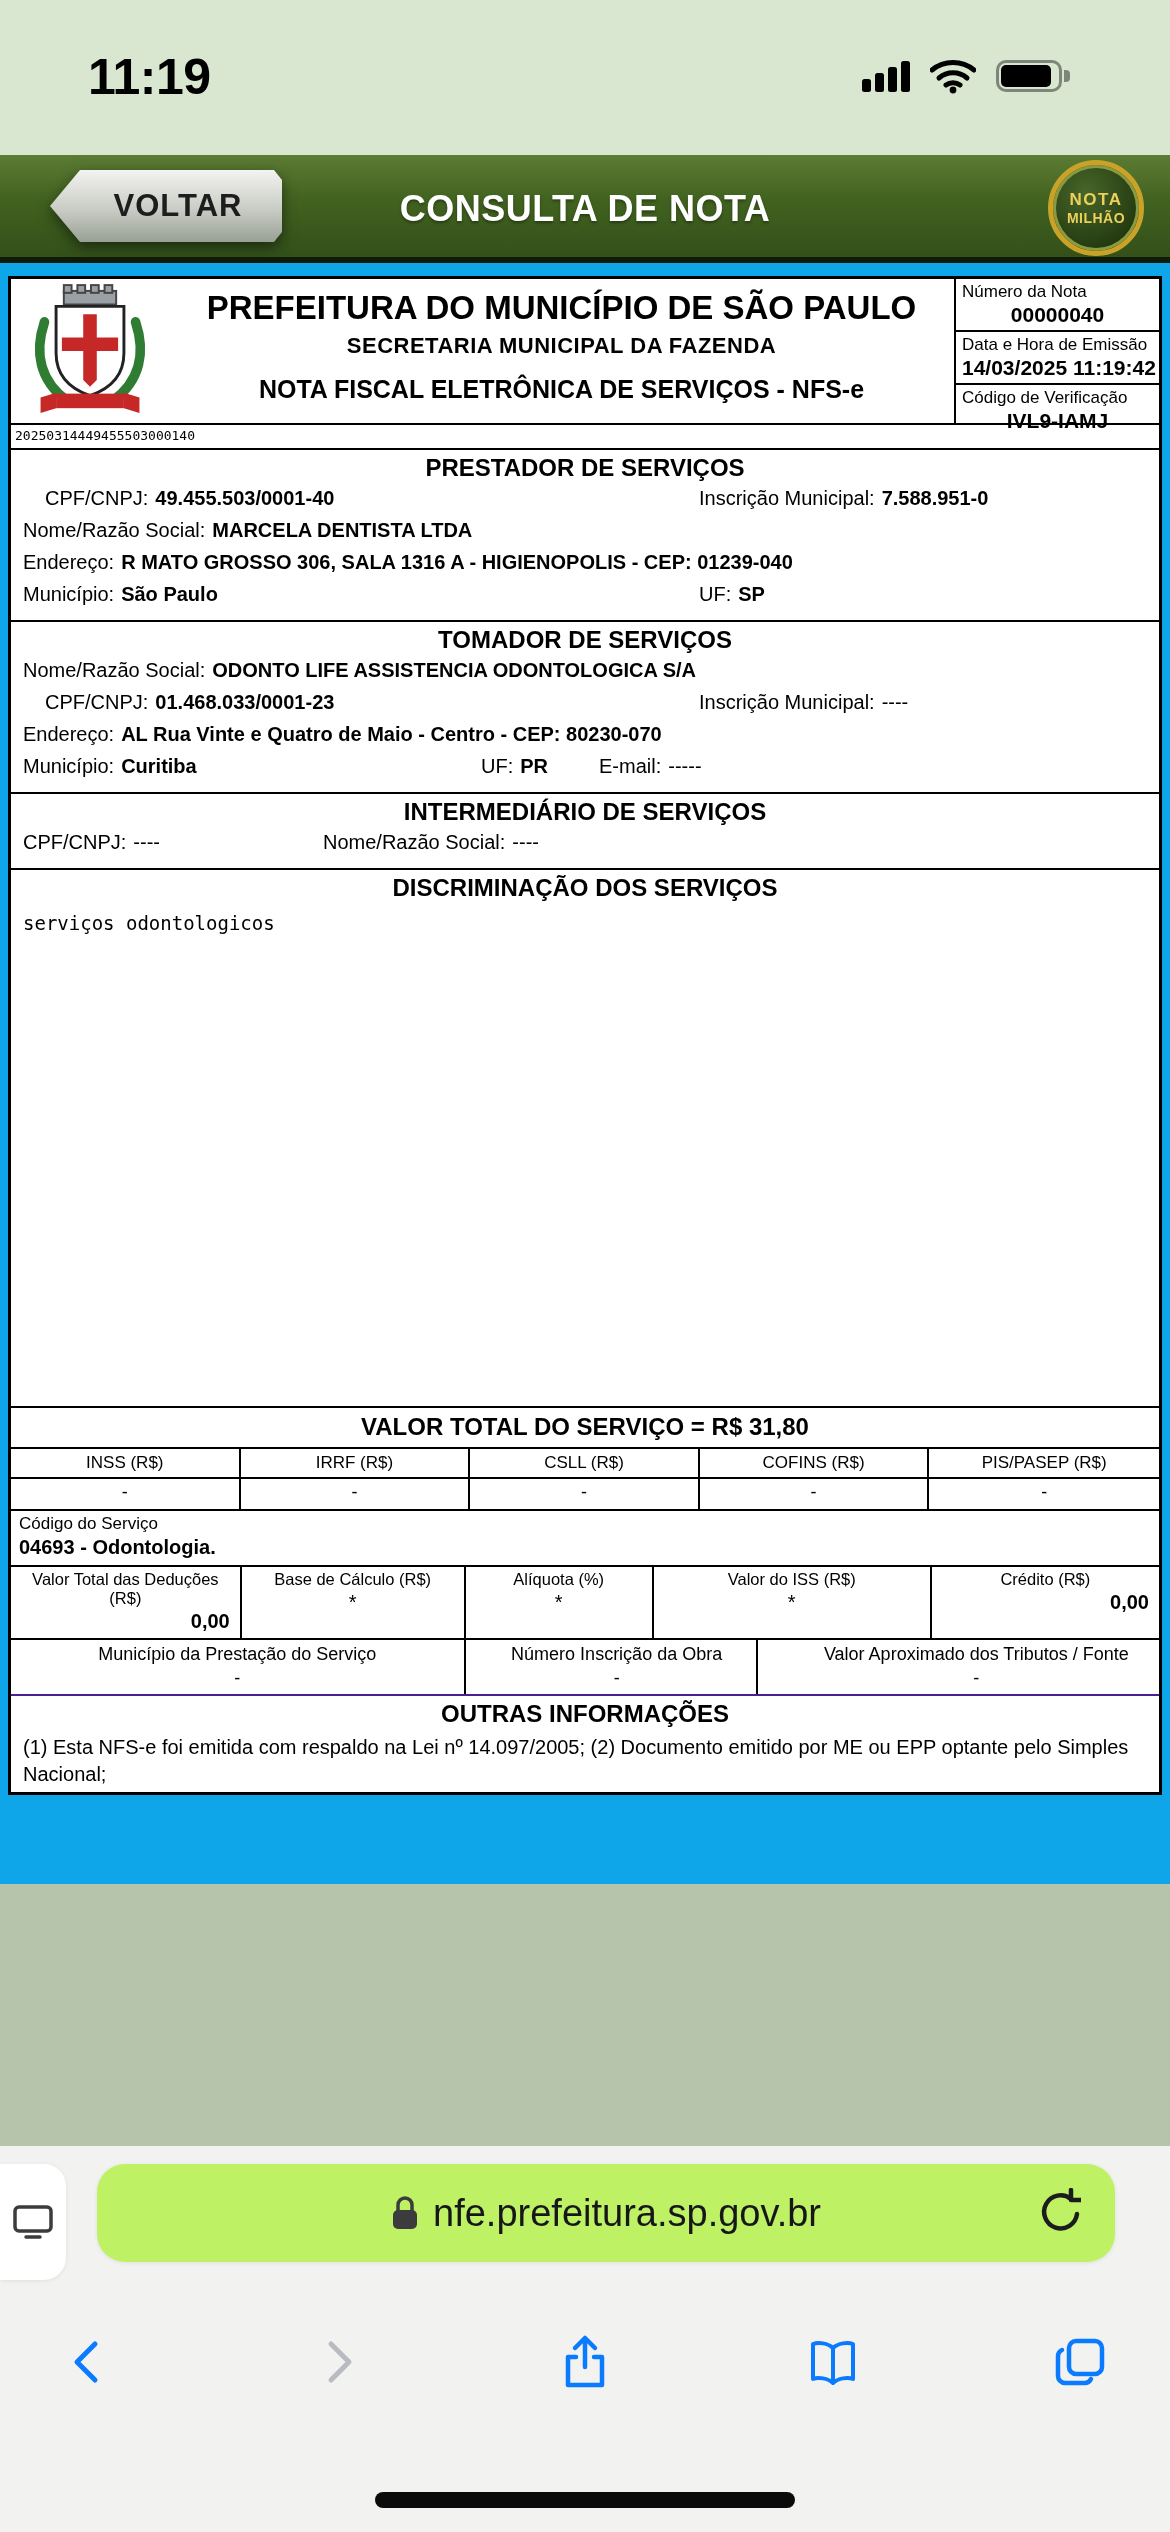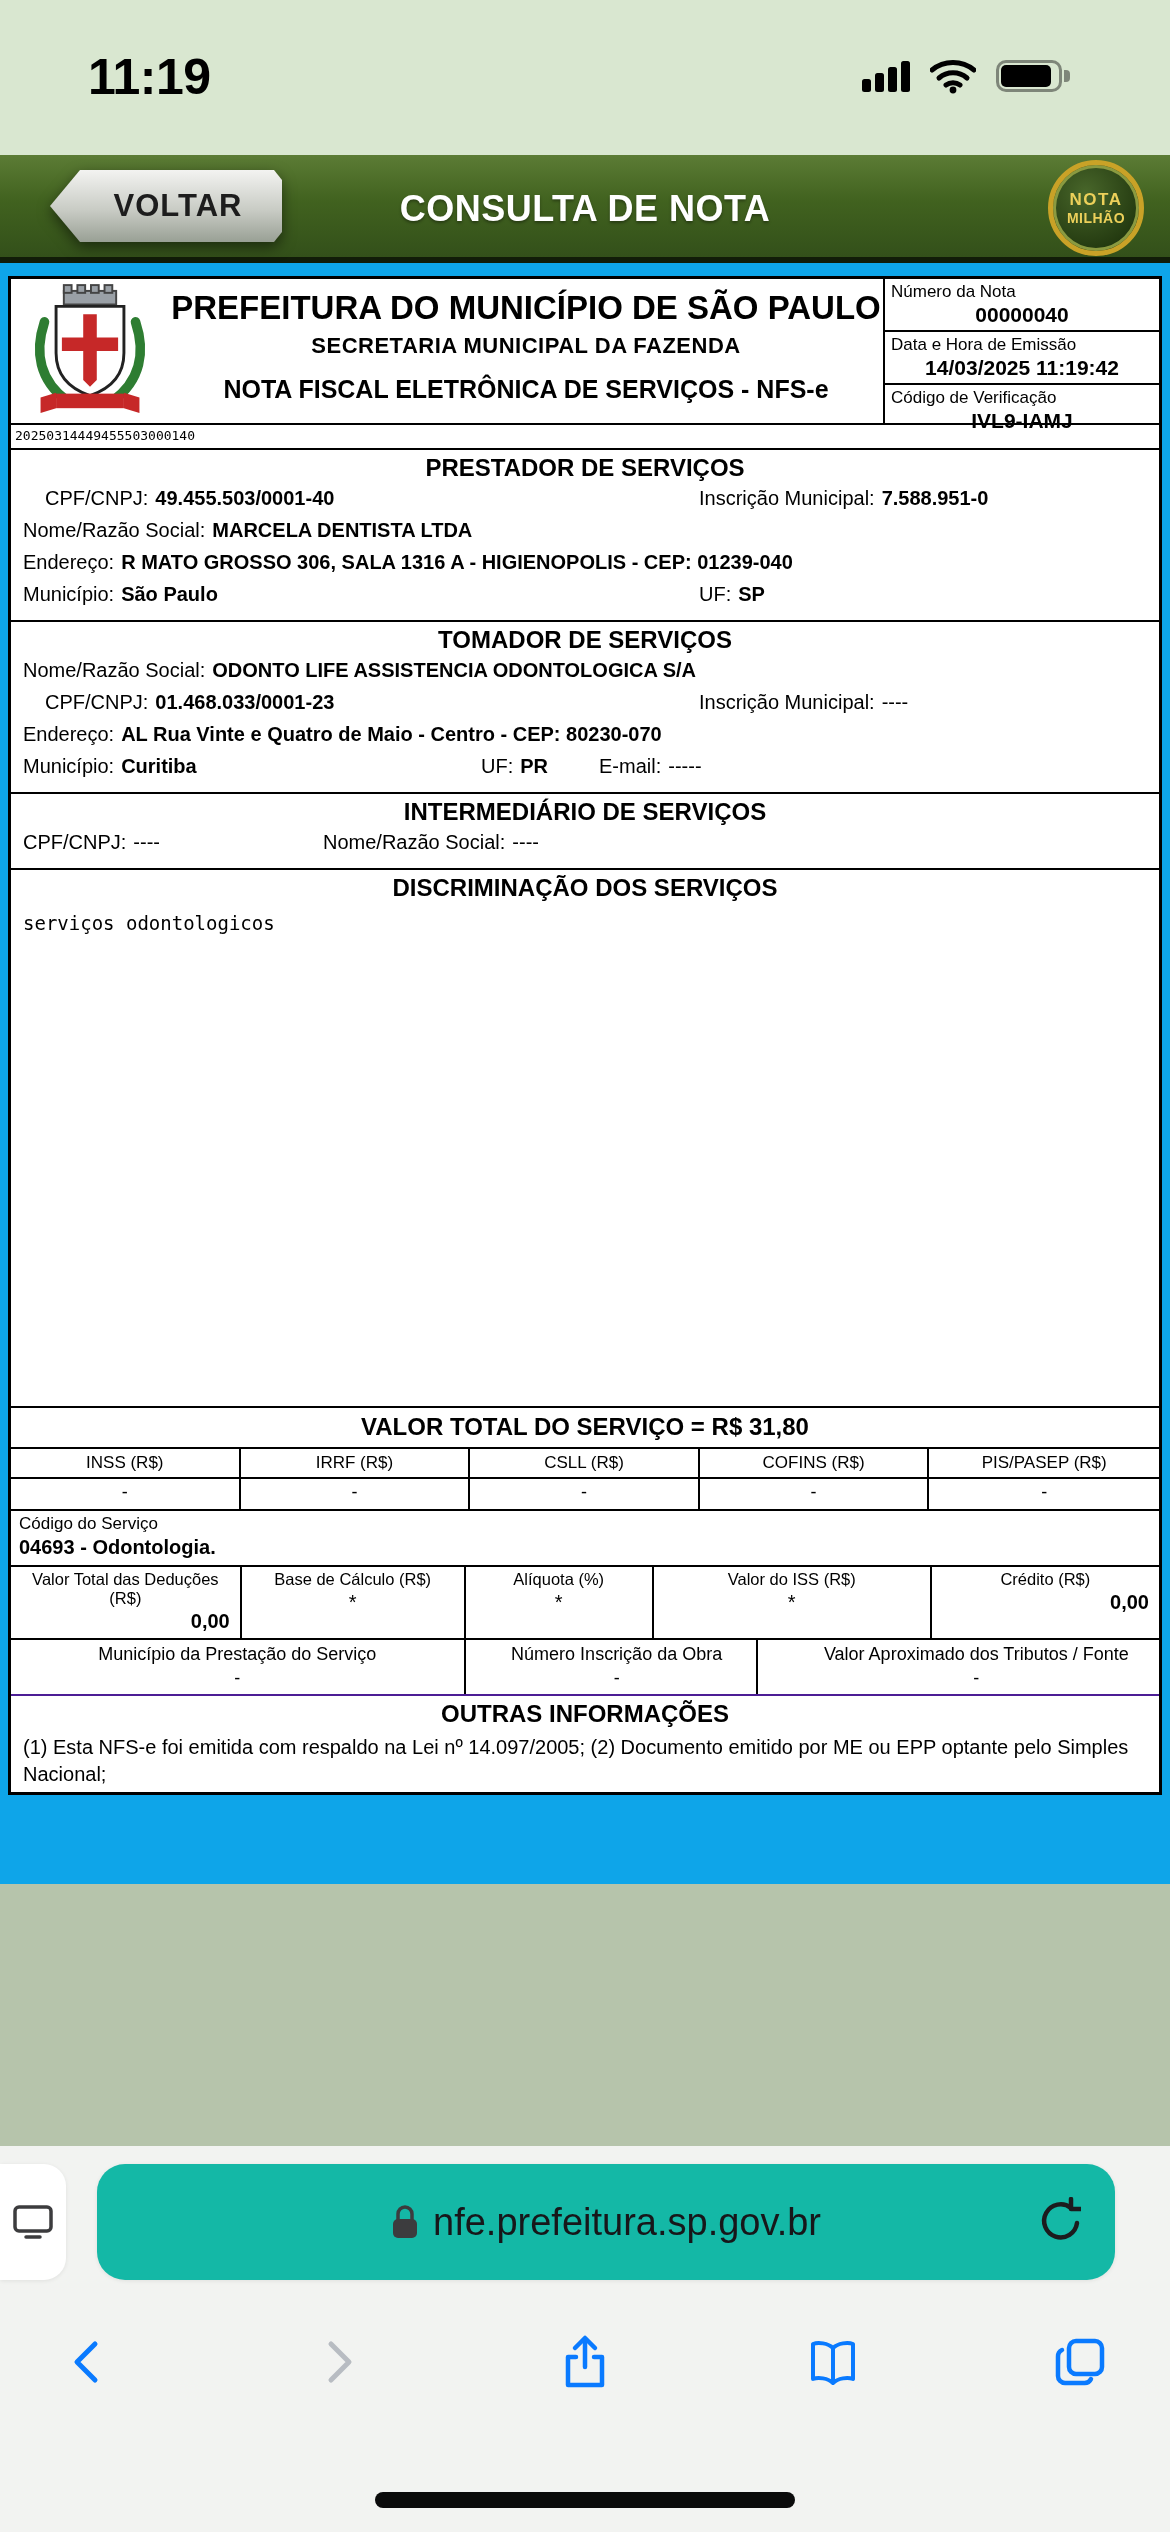--- a/index.html
+++ b/index.html
@@ -37,21 +37,21 @@
 
   
   .content { background:#0ea5e9; padding:13px 8px 89px 8px; }
   .doc { height:1519px; border:3px solid #000; display:flex; flex-direction:column; background:#fff; }
   .doc-header { display:flex; border-bottom:2px solid #000; height:146px; }
   .crest { width:158px; display:flex; align-items:center; justify-content:center; }
   .doc-titles { flex:1; text-align:center; padding-top:10px; }
   .t1 { font-size:33px; font-weight:700; }
   .t2 { font-size:22px; font-weight:700; margin-top:6px; letter-spacing:.5px; }
   .t3 { font-size:25px; font-weight:700; margin-top:16px; }
-  .doc-meta { width:276px; border-left:2px solid #000; display:flex; flex-direction:column; }
+  .doc-meta { width:205px; border-left:2px solid #000; display:flex; flex-direction:column; }
   .meta-cell { flex:1; padding:3px 6px; }
   .meta-cell + .meta-cell { border-top:2px solid #000; }
   .meta-label { font-size:17px; }
   .meta-value { font-size:21px; font-weight:700; text-align:center; margin-top:1px; white-space:nowrap; }
   .digits { font-family:"DejaVu Sans Mono", monospace; font-size:13px; padding:3px 4px 5px; border-bottom:2px solid #000; }
 
   .sec-title { text-align:center; font-weight:700; font-size:24px; padding:4px 0 2px; }
   .rows { padding-bottom:8px; }
   .row { position:relative; height:32px; font-size:20px; }
   .pos { position:absolute; top:3px; white-space:nowrap; }
@@ -88,21 +88,21 @@
   .prest3 .ch { font-size:18px; text-align:center; }
   .prest3 .cv { font-size:18px; text-align:center; margin-top:3px; }
 
   .outras-text { font-size:20px; padding:4px 12px; line-height:1.35; }
 
   
   .band { height:262px; background:#b6c4ab; }
   .chrome { height:386px; background:#f2f3f1; position:relative; }
   .url-mini { position:absolute; left:0; top:18px; width:66px; height:116px; background:#fff; border-radius:0 22px 22px 0;
     display:flex; align-items:center; justify-content:center; box-shadow:0 1px 4px rgba(0,0,0,.08); cursor:pointer; }
-  .url-bar { position:absolute; left:97px; right:55px; top:18px; height:116px; background:#14b8a6; border-radius:28px;
+  .url-bar { position:absolute; left:97px; right:55px; top:18px; height:98px; background:#bef264; border-radius:28px;
     display:flex; align-items:center; justify-content:center; gap:14px; box-shadow:0 1px 4px rgba(0,0,0,.08); cursor:pointer; }
   .url-text { font-size:38px; color:#17171a; }
   .reload { position:absolute; right:30px; top:50%; transform:translateY(-50%); cursor:pointer; width:54px; height:54px; display:flex; align-items:center; justify-content:center; }
   .toolbar { position:absolute; left:0; right:0; top:186px; display:flex; justify-content:space-between; padding:0 56px; }
   .tb { width:66px; height:60px; display:flex; align-items:center; justify-content:center; cursor:pointer; }
   .home { position:absolute; left:50%; transform:translateX(-50%); bottom:24px; width:420px; height:16px; border-radius:9px; background:#0b0b0b; }
 </style>
 </head>
 <body>
 

